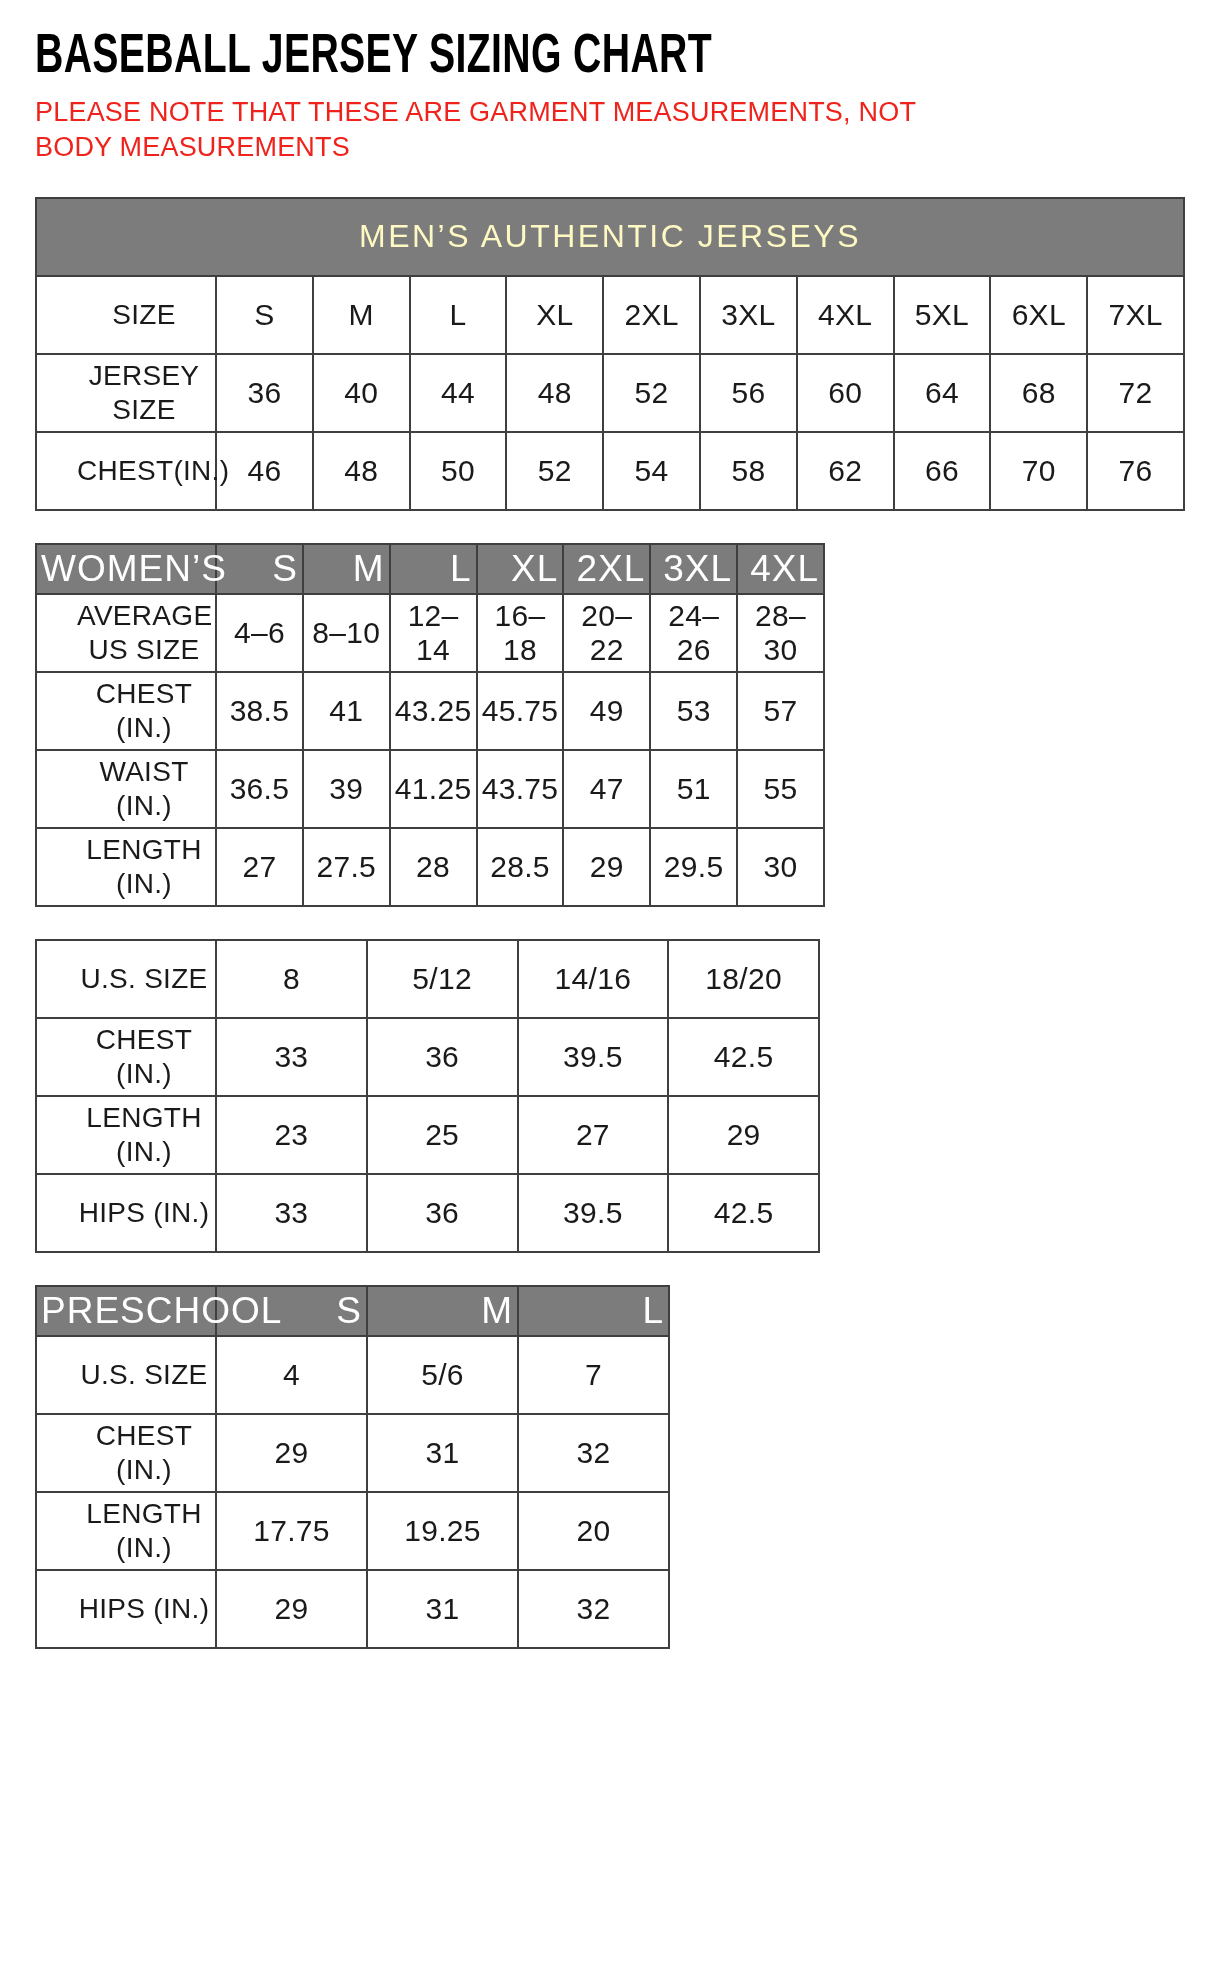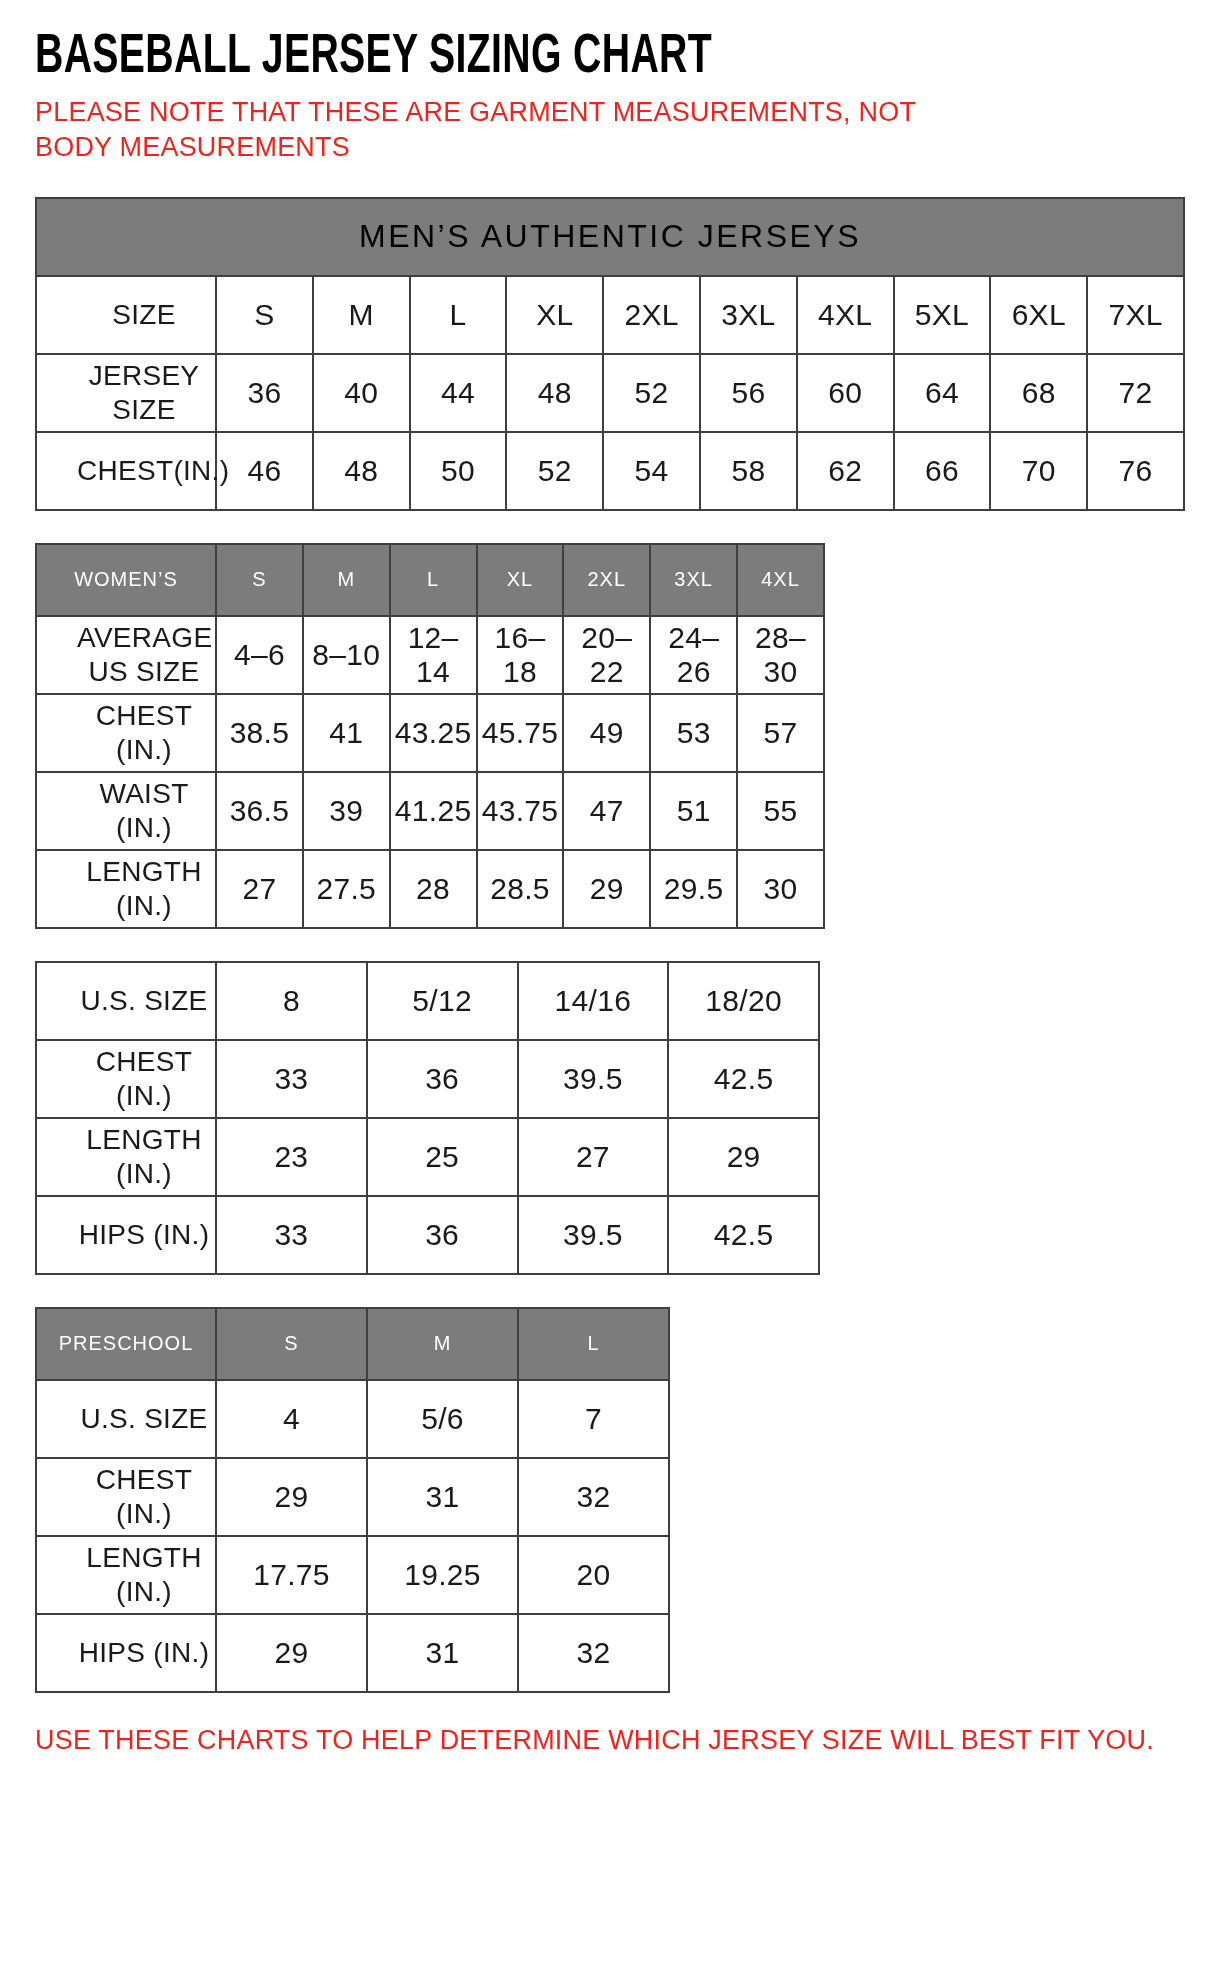--- a/index.html
+++ b/index.html
@@ -46,31 +46,32 @@
     text-align: center;
     vertical-align: middle;
     font-size: 30px;
     height: 78px;
     padding: 2px 4px;
     letter-spacing: 0.3px;
     background: #fff;
   }
   .size-table td.banner {
     background: var(--gray);
-    color: #000000;
+    color: #fef9c3;
     font-size: 32px;
     letter-spacing: 2.5px;
     height: 78px;
   }
   .size-table td.head {
     background: var(--gray);
     color: #ffffff;
-    font-size: 20px;
-    height: 72px;
+    font-size: 37px;
+    height: 50px;
     letter-spacing: 1px;
+    text-align: right;
   }
   .size-table td.lbl {
     font-size: 28px;
     white-space: pre-line;
     line-height: 1.2;
     padding-left: 40px;
   }
   .footer {
     margin: 32px 0 0 0;
     color: var(--red);
@@ -263,15 +264,14 @@
       </tr>
       <tr>
         <td class="lbl">HIPS (IN.)</td>
         <td>29</td>
         <td>31</td>
         <td>32</td>
       </tr>
     </tbody>
   </table>
 
-  <p class="footer">USE THESE CHARTS TO HELP DETERMINE WHICH JERSEY SIZE WILL BEST FIT YOU.</p>
 
 </div>
 
 </body></html>

